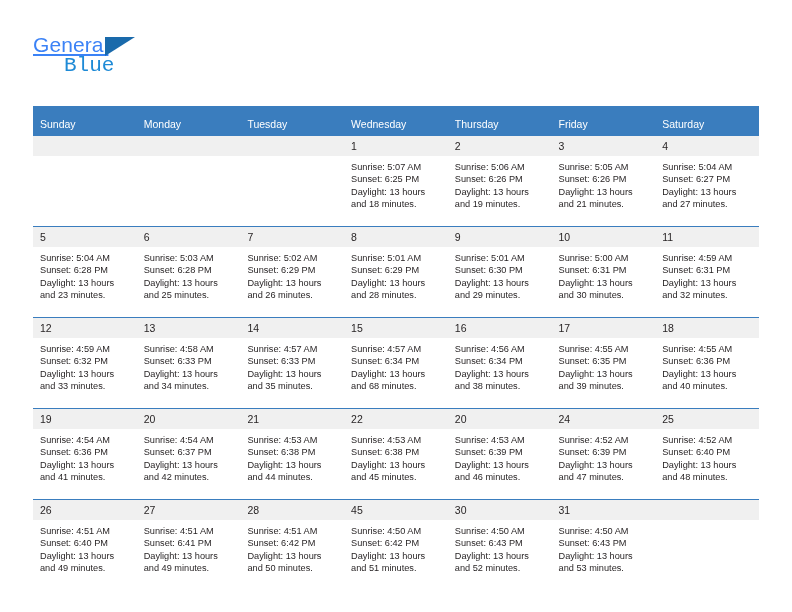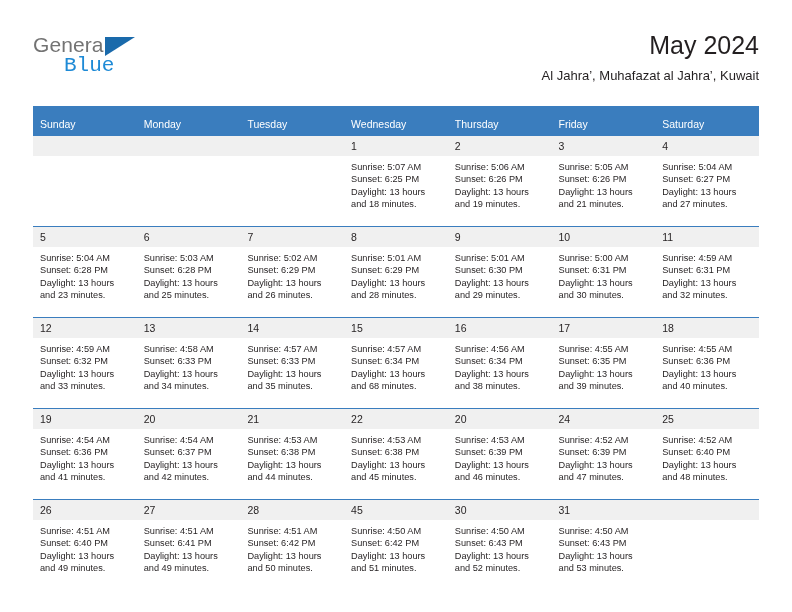--- a/index.html
+++ b/index.html
@@ -32,26 +32,27 @@
   .logo {
     position: absolute;
     left: 0;
     top: 4px;
     width: 220px;
     height: 56px;
   }
   .logo-general {
     font-size: 21px;
     letter-spacing: 0.1px;
-    color: #737373;
+    color: #3b82f6;
     line-height: 22px;
     display: block;
     position: absolute;
     left: 0;
     top: 0;
+    text-decoration: underline;
   }
   .logo-tri {
     position: absolute;
     left: 72px;
     top: 3px;
     width: 0;
     height: 0;
     border-left: 30px solid #1a6aab;
     border-bottom: 19px solid transparent;
   }
@@ -137,24 +138,20 @@
 </head>
 <body>
 
 <div class="page">
 
   <div class="topbar">
     <div class="logo">
       <span class="logo-general">General</span>
       <span class="logo-tri"></span>
       <span class="logo-blue">Blue</span>
-    </div>
-    <div class="title-wrap">
-      <div class="cal-title">May 2024</div>
-      <div class="cal-subtitle">Al Jahra’, Muhafazat al Jahra’, Kuwait</div>
     </div>
   </div>
 
   <table class="calendar">
     <colgroup>
       <col>
         <col>
         <col>
         <col>
         <col>

